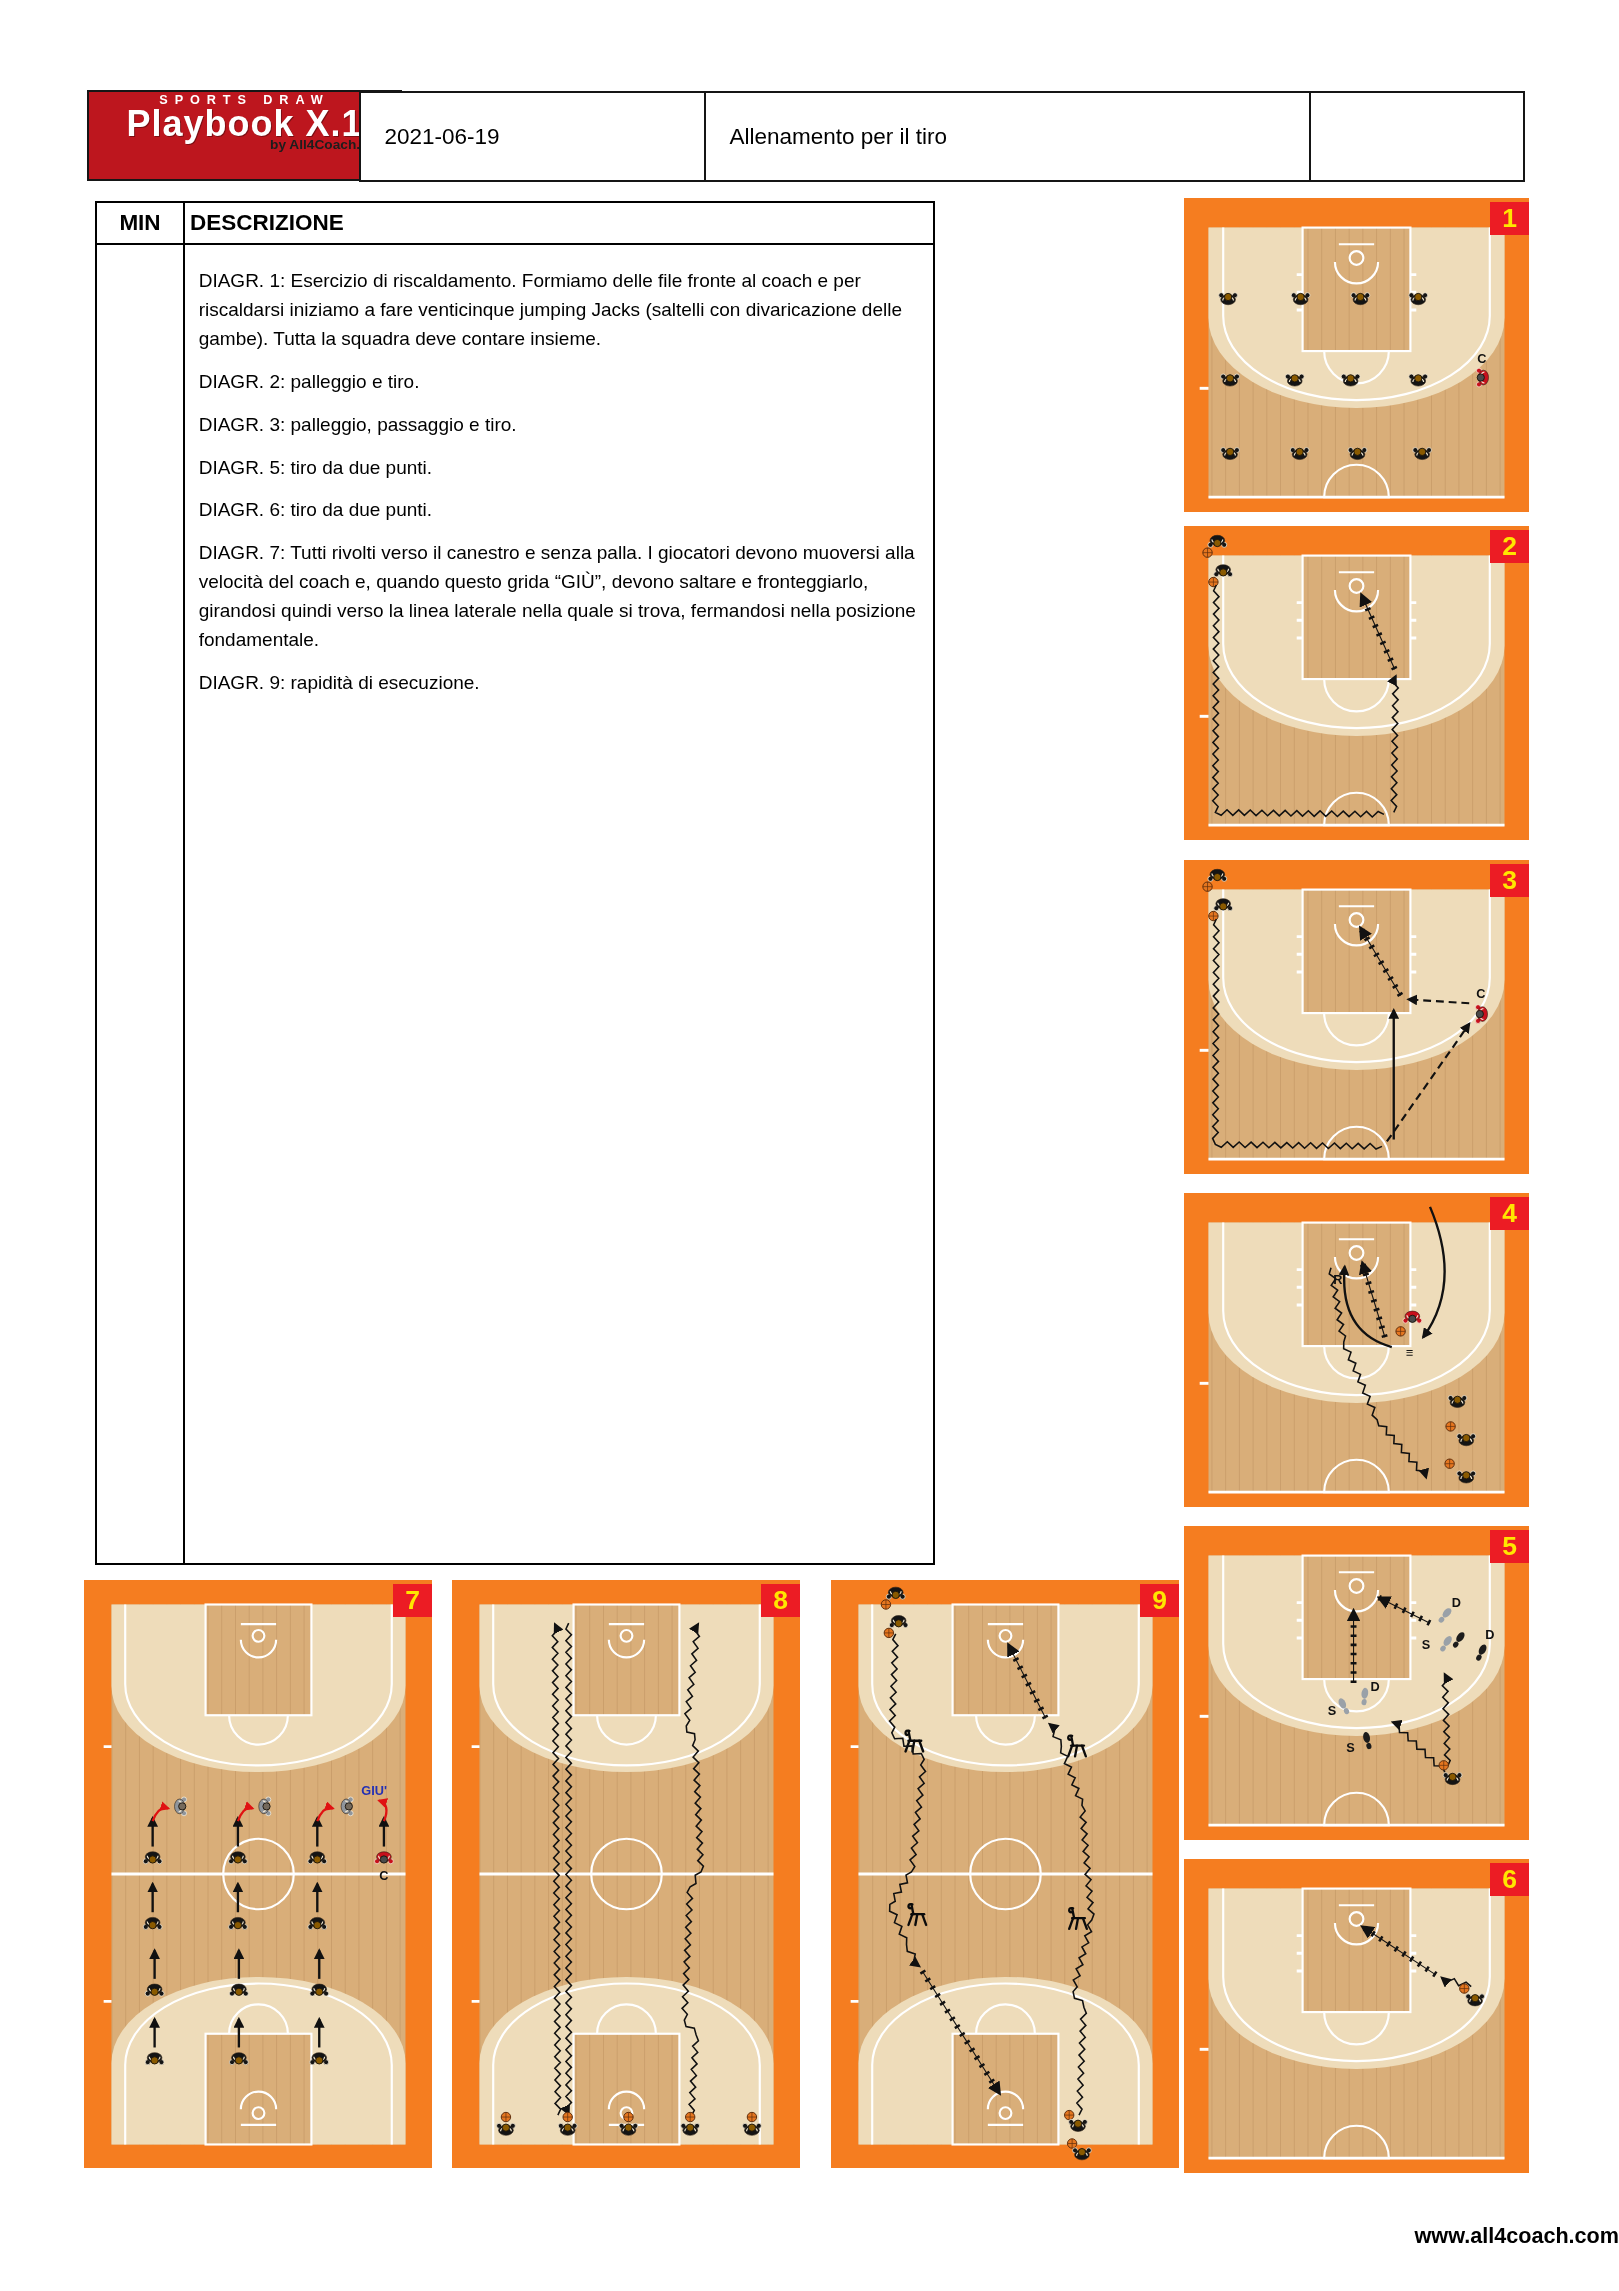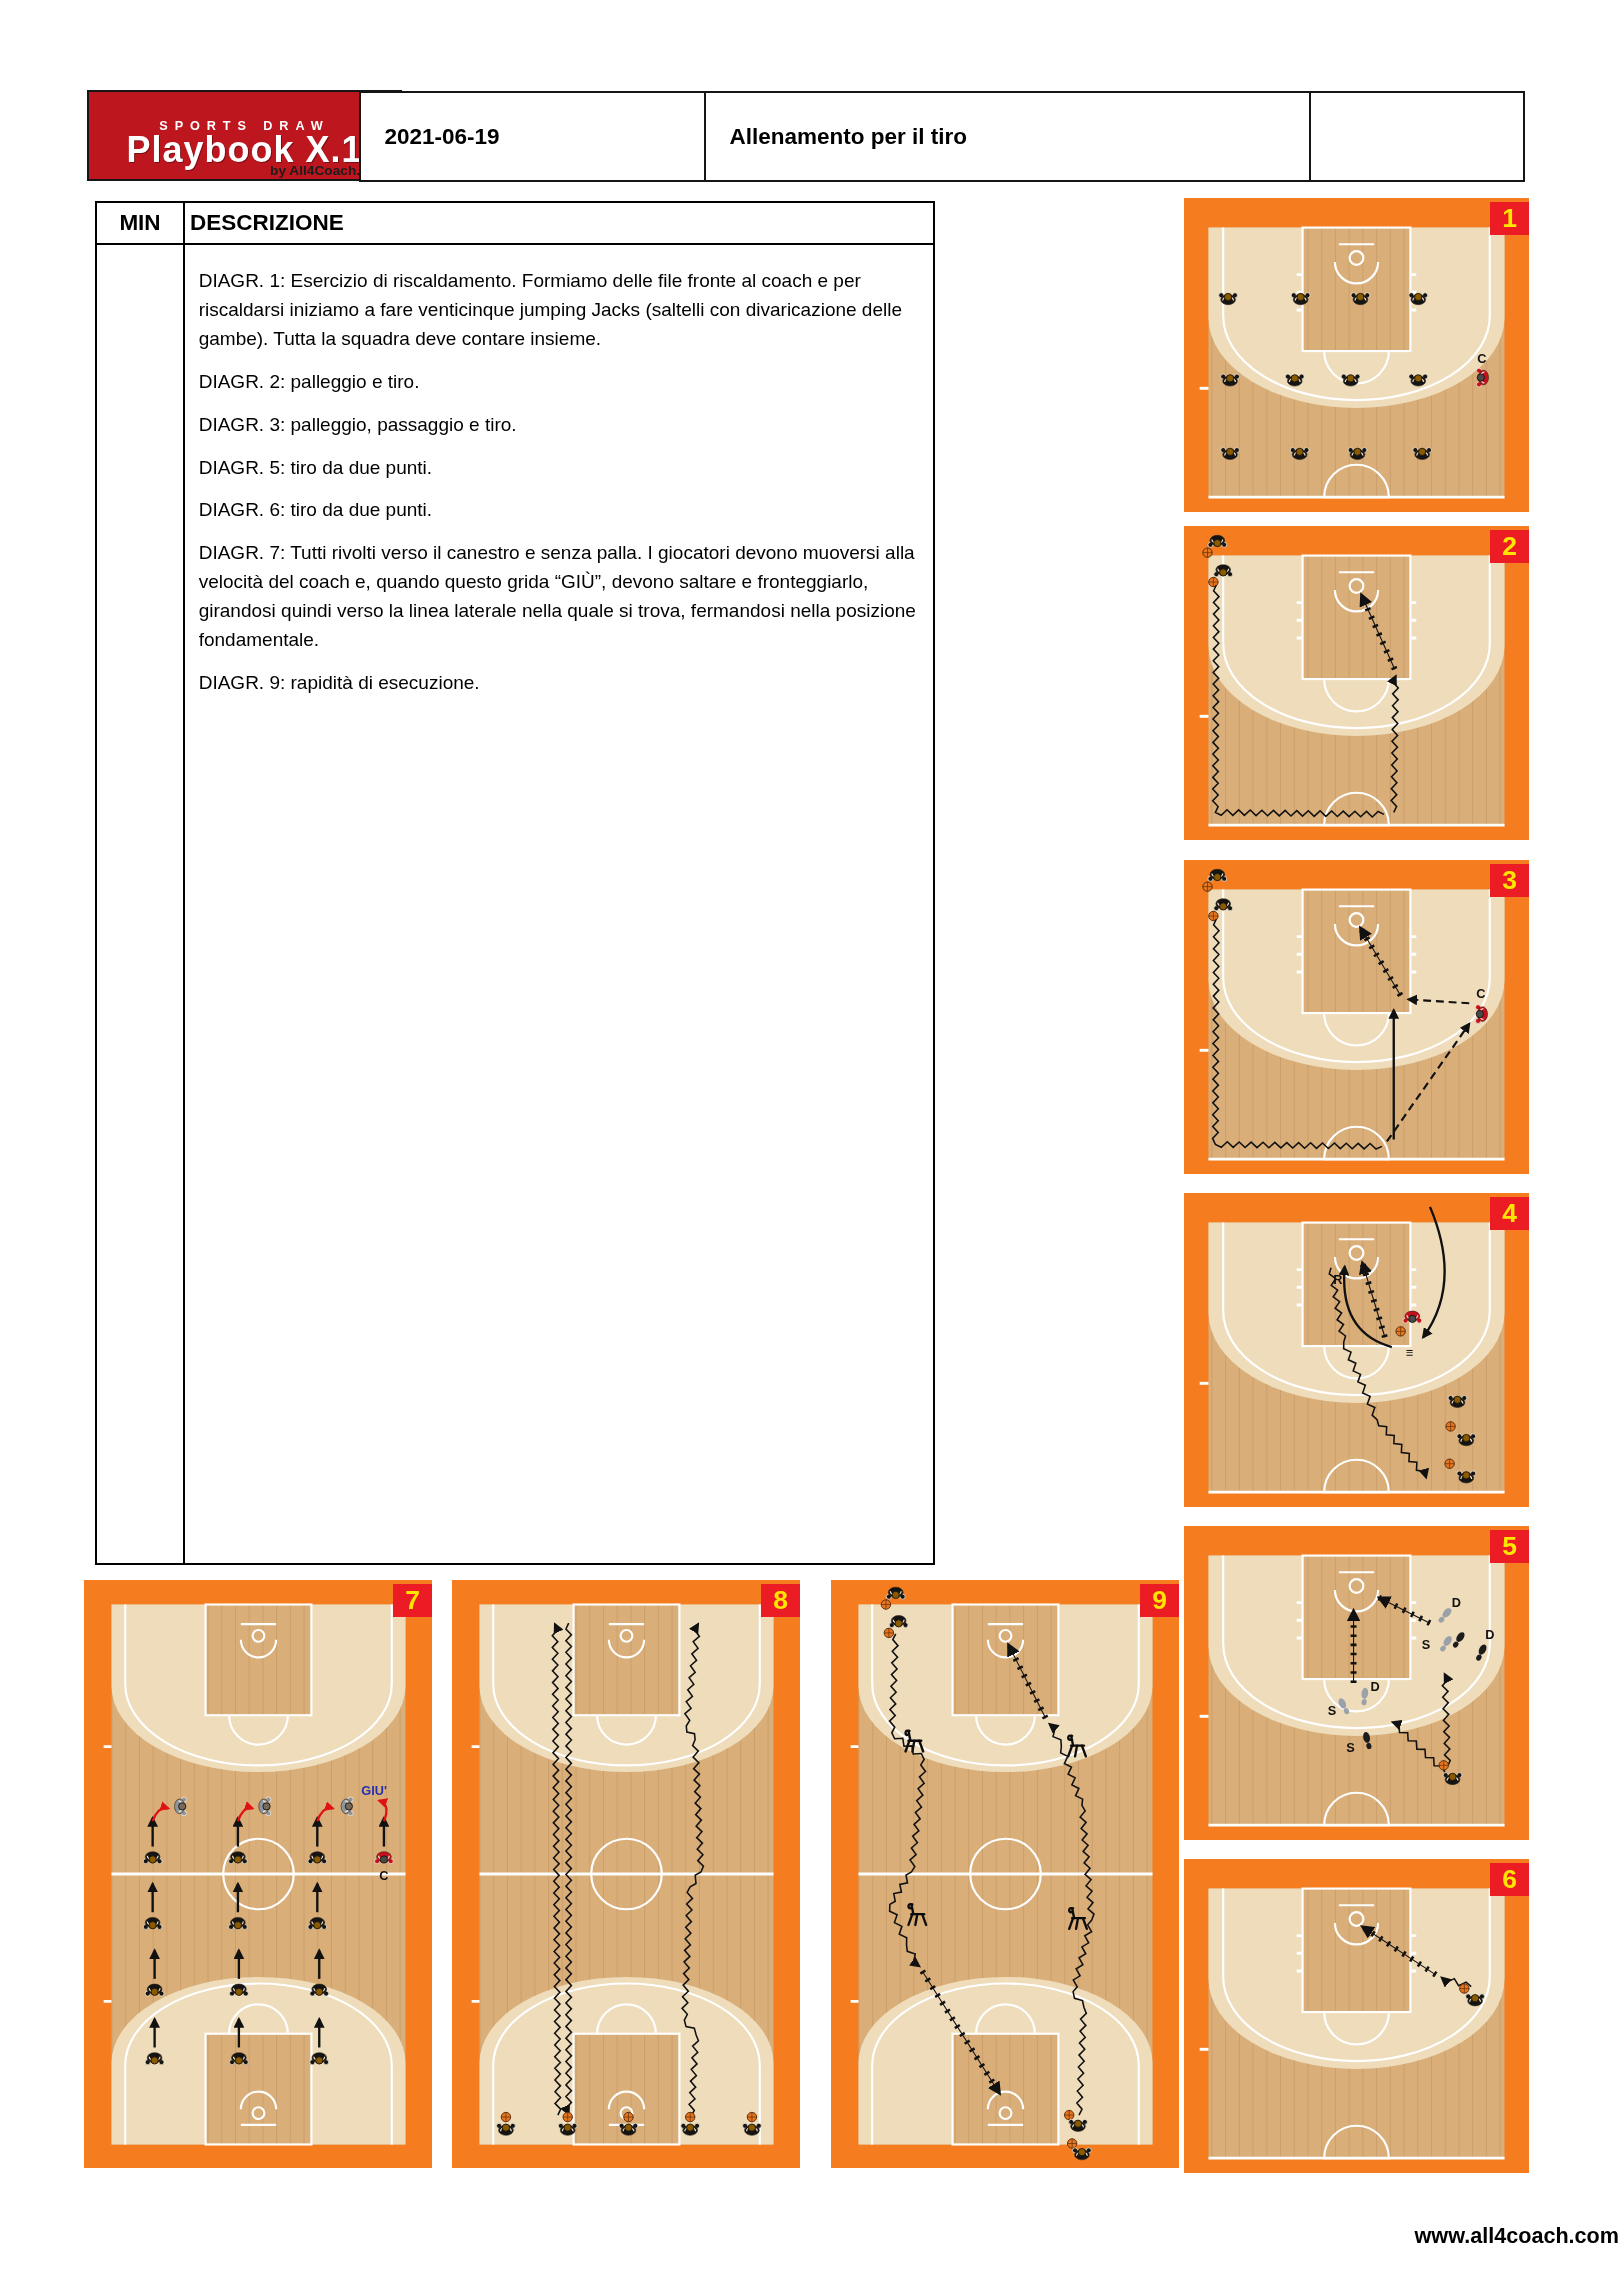--- a/index.html
+++ b/index.html
@@ -3,30 +3,30 @@
 <meta charset="utf-8">
 <style>
   html,body{margin:0;padding:0}
   body{width:1619px;height:2292px;position:relative;background:#fff;
        font-family:"Liberation Sans",sans-serif;color:#000;overflow:hidden}
 
   
   .logo{position:absolute;left:87px;top:90px;width:315px;height:91px;
         background:#bd161e;border:2.9px solid #161616;box-sizing:border-box;
         text-align:center;color:#fff}
-  .logo .t{font-size:12.7px;font-weight:bold;letter-spacing:6.9px;margin-top:27px}
+  .logo .t{font-size:12.7px;font-weight:bold;letter-spacing:6.9px;margin-top:1px}
   .logo .m{font-size:36px;font-weight:bold;line-height:33px;letter-spacing:1px;
            text-shadow:1px 1px 0 rgba(0,0,0,.35)}
   .logo .s{font-size:13.7px;font-weight:bold;color:#1d1d1d;text-align:right;padding-right:11.8px;margin-top:-2.9px}
 
   
   .htable{position:absolute;left:359px;top:91px;height:91px;display:flex}
   .hcell{box-sizing:border-box;border:2.9px solid #151515;border-left:none;
          display:flex;align-items:center;padding-left:23.5px;
-         font-weight:bold;font-size:22.5px;background:#fff}
+         font-weight:normal;font-size:22.5px;background:#fff}
   .hcell.first{border-left:2.9px solid #151515}
   .hc1{width:347px}.hc2{width:605px}.hc3{width:214px;padding-left:0}
 
   
   .mtable{position:absolute;left:95px;top:201px;width:840px;height:1364px;
           border:2px solid #000;box-sizing:border-box}
   .mhead{display:flex;height:42px;border-bottom:2px solid #000;box-sizing:border-box}
   .mincol{width:88px;box-sizing:border-box;border-right:2px solid #000;
           display:flex;align-items:center;justify-content:center;
           font-weight:bold;font-size:22.5px}

